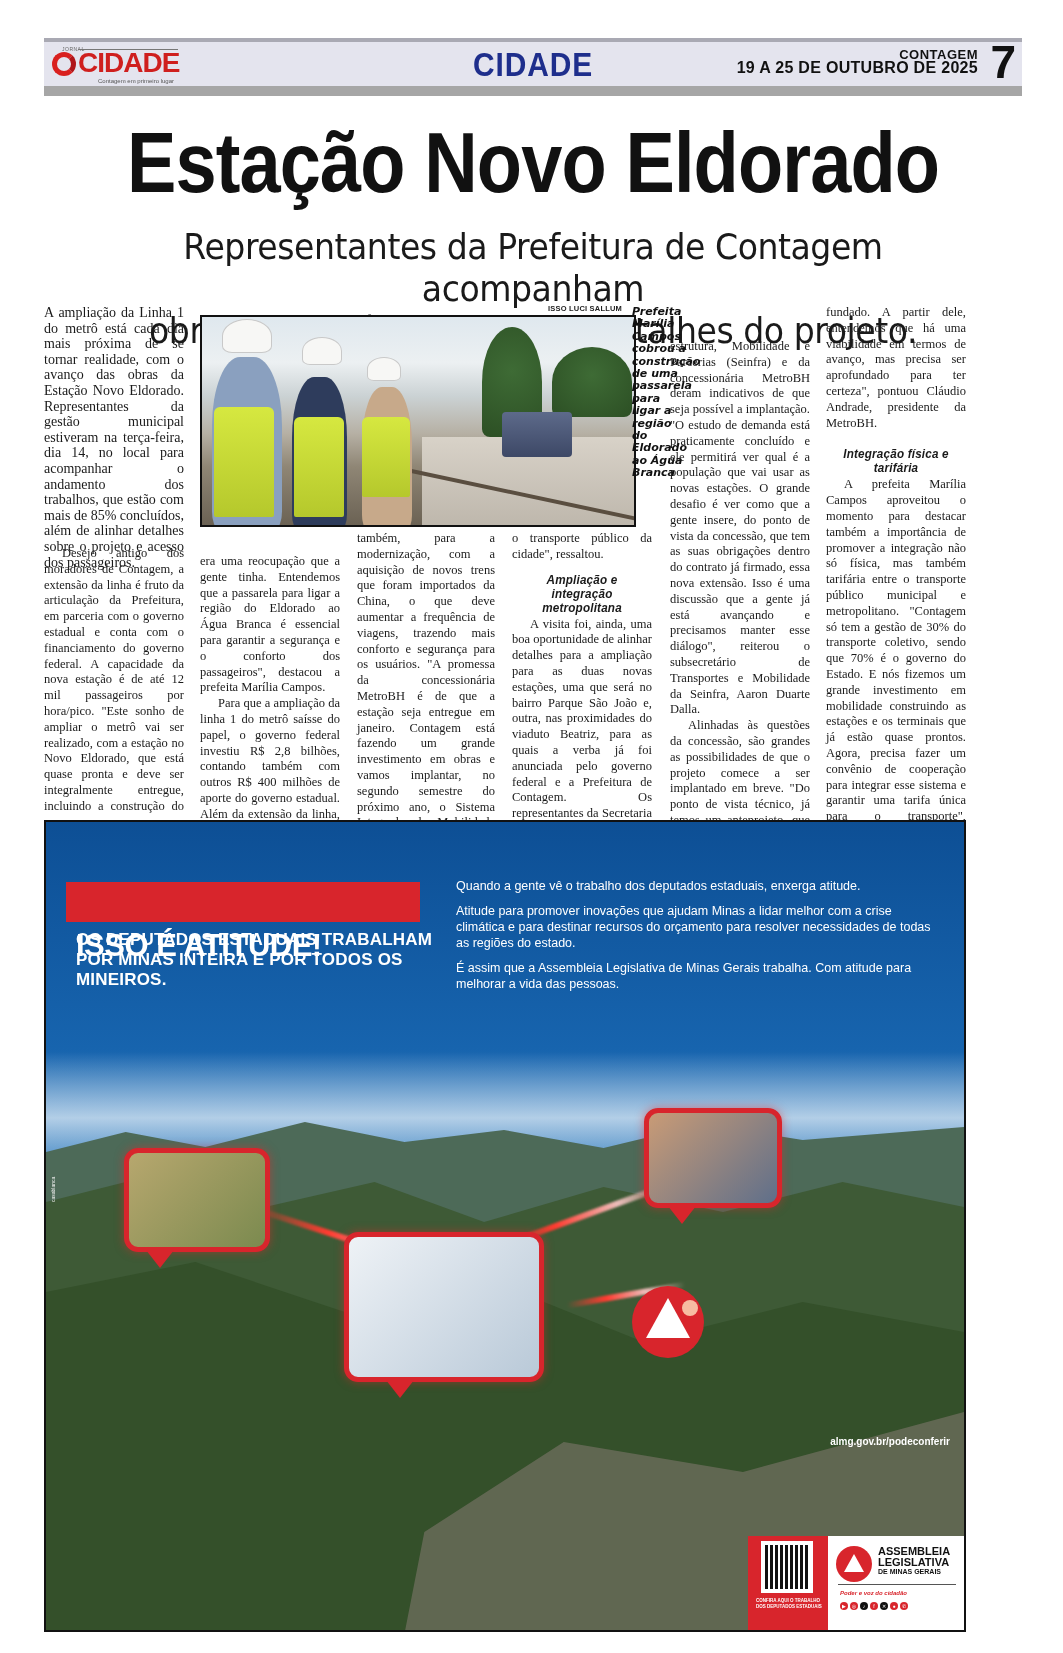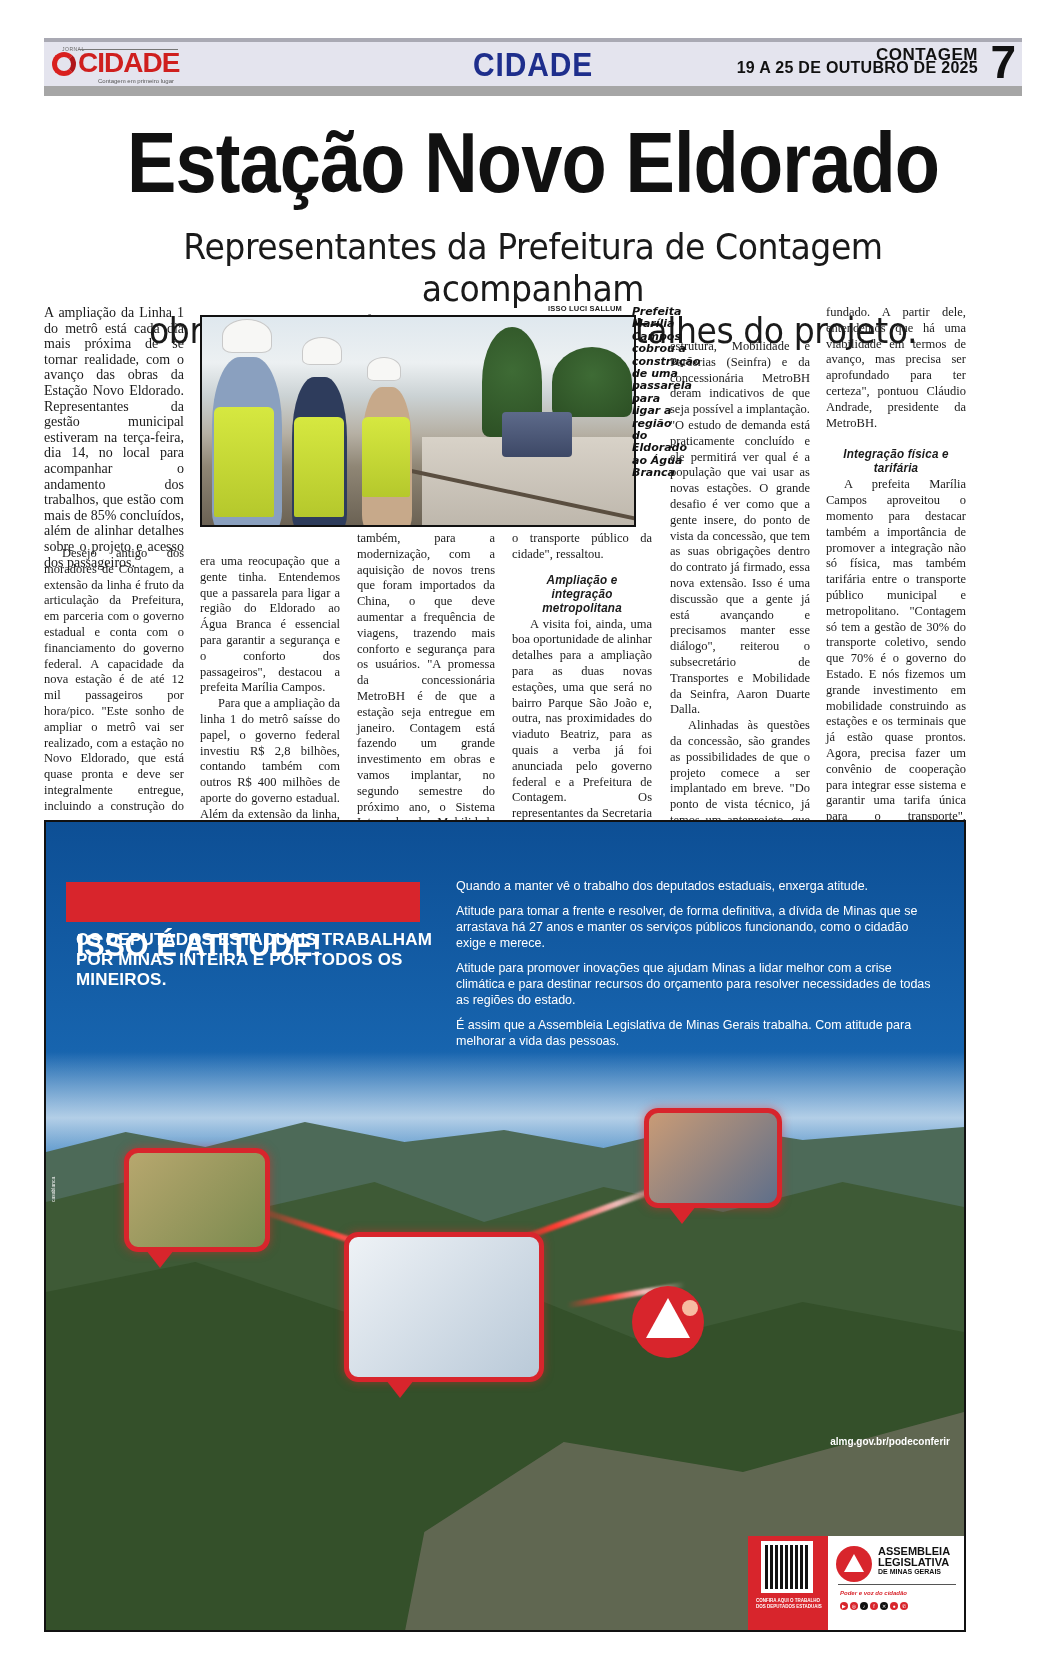--- a/index.html
+++ b/index.html
@@ -12,21 +12,21 @@
   .mast-bg { position: absolute; left: 0; top: 4px; width: 100%; height: 44px; background: #e4e4ee; }
   .mast-bottombar { position: absolute; left: 0; top: 48px; width: 100%; height: 10px; background: #a6a6a6; }
   .logo { position: absolute; left: 6px; top: 8px; height: 38px; }
   .logo-small { position: absolute; left: 12px; top: 0; font: 5px "Liberation Sans", sans-serif; color: #666; letter-spacing: .5px; }
   .logo-rule { position: absolute; left: 28px; top: 3px; width: 100px; height: 1px; background: #777; }
   .logo-o { position: absolute; left: 2px; top: 6px; width: 24px; height: 24px; border-radius: 50%; border: 5px solid #d9201f; border-right-color: #b0151a; }
   .logo-text { position: absolute; left: 28px; top: 2px; font: 900 28px/30px "Liberation Sans", sans-serif; color: #cf1f1e; letter-spacing: -1px; }
   .logo-tag { position: absolute; left: 48px; top: 32px; font: 6px "Liberation Sans", sans-serif; color: #555; white-space: nowrap; }
   .section-title { position: absolute; left: 0; width: 100%; top: 6px; text-align: center; font: 900 34px/40px "Liberation Sans", sans-serif; color: #1e2e8c; letter-spacing: 1px; transform: scaleX(.88); }
   .mast-right { position: absolute; right: 44px; top: 10px; text-align: right; font: bold 11px/13px "Liberation Sans", sans-serif; color: #111; }
-  .mast-right .city { font-size: 17px; letter-spacing: .5px; }
+  .mast-right .city { font-size: 13px; letter-spacing: .5px; }
   .mast-right .date { font-size: 16px; letter-spacing: .3px; }
   .page-num { position: absolute; right: 6px; top: 0px; font: 900 46px/48px "Liberation Sans", sans-serif; color: #111; }
 
   
   .headline { position: absolute; left: 44px; width: 978px; top: 112px; text-align: center; font: bold 86px/100px "Liberation Sans", sans-serif; color: #111; letter-spacing: -1px; transform: scaleX(.86); }
   .subheadline { position: absolute; left: 44px; width: 978px; top: 226px; text-align: center; font: 36px/42px "DejaVu Sans", sans-serif; color: #1a1a1a; letter-spacing: -.5px; transform: scaleX(.92); }
 
   
   .col { position: absolute; font-size: 12.5px; line-height: 15.8px; text-align: justify; hyphens: auto; }
   .col p { text-indent: 18px; }
@@ -166,22 +166,21 @@
 
   <div class="light-trail" style="left:200px; top:420px; width:240px; transform:rotate(18deg);"></div>
   <div class="light-trail" style="left:440px; top:390px; width:200px; transform:rotate(-20deg);"></div>
   <div class="light-trail" style="left:520px; top:470px; width:120px; transform:rotate(-10deg);"></div>
 
   <div class="ad-red-band"></div>
   <div class="ad-title">ISSO É ATITUDE!</div>
   <div class="ad-tagline">OS DEPUTADOS ESTADUAIS TRABALHAM POR MINAS INTEIRA E POR TODOS OS MINEIROS.</div>
 
   <div class="ad-copy">
-    <p>Quando a manter vê o trabalho dos deputados estaduais, enxerga atitude.</p>
-    <p>Atitude para tomar a frente e resolver, de forma definitiva, a dívida de Minas que se arrastava há 27 anos e manter os serviços públicos funcionando, como o cidadão exige e merece.</p>
+    <p>Quando a gente vê o trabalho dos deputados estaduais, enxerga atitude.</p>
     <p>Atitude para promover inovações que ajudam Minas a lidar melhor com a crise climática e para destinar recursos do orçamento para resolver necessidades de todas as regiões do estado.</p>
     <p>É assim que a Assembleia Legislativa de Minas Gerais trabalha. Com atitude para melhorar a vida das pessoas.</p>
   </div>
 
   <div class="bubble" style="left:78px; top:326px; width:146px; height:104px; background:linear-gradient(135deg,#b7a76e,#7b8a4f);"></div>
   <div class="bubble-tail" style="left:100px; top:428px;"></div>
   <div class="bubble" style="left:298px; top:410px; width:200px; height:150px; background:linear-gradient(135deg,#eef2f6,#b9c9d8);"></div>
   <div class="bubble-tail" style="left:340px; top:558px;"></div>
   <div class="bubble" style="left:598px; top:286px; width:138px; height:100px; background:linear-gradient(135deg,#c99b76,#5f6f8a);"></div>
   <div class="bubble-tail" style="left:622px; top:384px;"></div>

